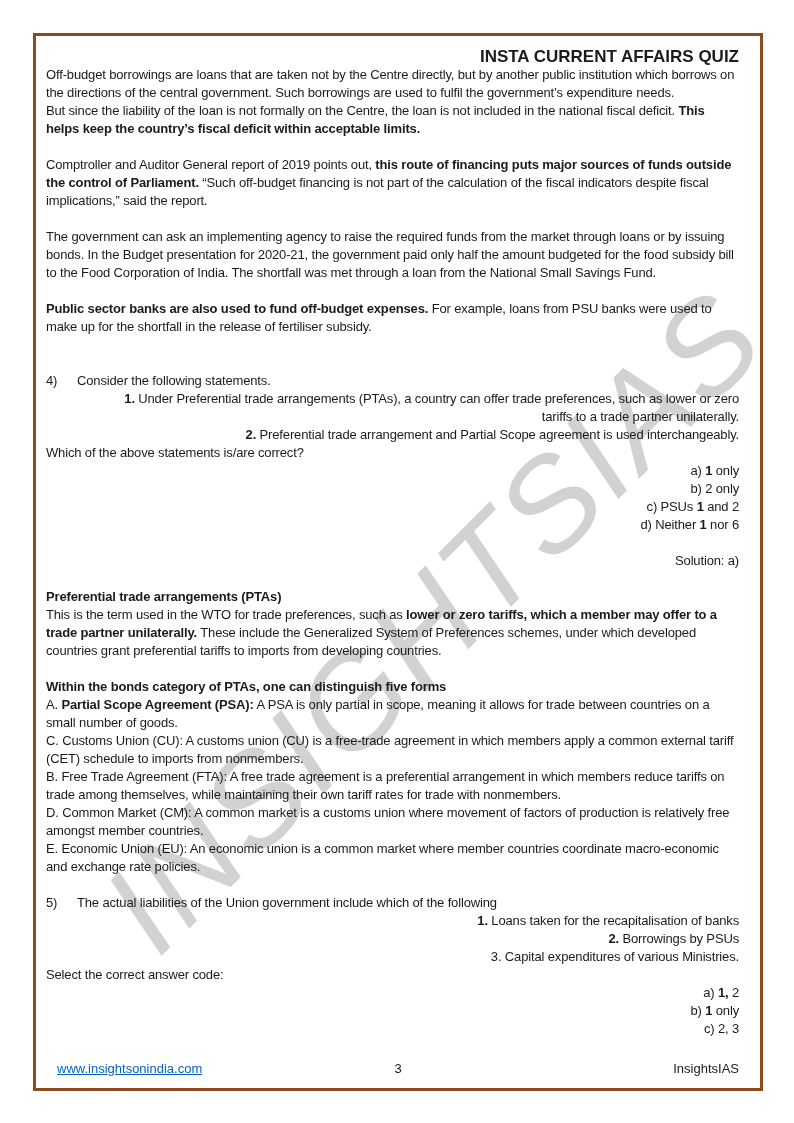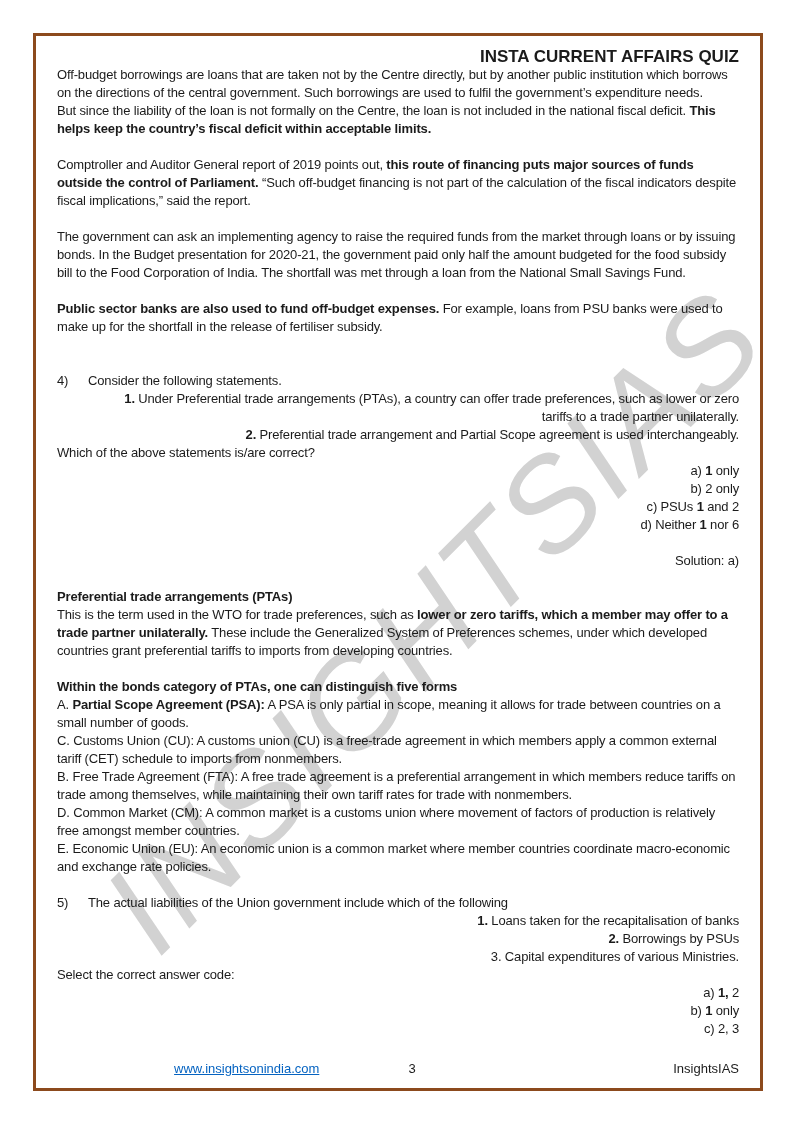--- a/index.html
+++ b/index.html
@@ -20,33 +20,33 @@
     font-size:130px;font-style:italic;font-weight:400;
     letter-spacing:4px;white-space:nowrap;
     color:var(--watermark-color,#d2d2d2);
     user-select:none;pointer-events:none;
   }
   .header{
     position:absolute;top:12px;left:21px;right:21px;z-index:2;
     text-align:right;font-weight:bold;font-size:17px;line-height:18px;
   }
   .doc{
-    position:absolute;top:30px;left:21px;right:21px;z-index:2;
+    position:absolute;top:30px;left:10px;right:21px;z-index:2;
     font-size:13px;line-height:18px;letter-spacing:-0.15px;
   }
   .line{min-height:18px;line-height:18px;}
   .line.fi{text-indent:50px;text-align:right;}
   .blank{height:18px;}
   .b{font-weight:bold;}
   .qnum{display:inline-block;width:31px;text-indent:0;}
   .footer{
     position:absolute;bottom:11px;left:21px;right:21px;z-index:2;
     display:flex;align-items:center;font-size:13px;line-height:17px;
   }
-  .footer .fleft{flex:1;text-align:center;margin-left:28px;}
+  .footer .fleft{flex:1;text-align:left;}
   .footer .fcenter{flex:0 0 auto;text-align:center;}
   .footer .fright{flex:1;text-align:right;}
   a.flink{color:var(--link-color,#0563C1);text-decoration:underline;cursor:pointer;}
 </style>
 </head>
 <body>
 
 <div class="page">
   <div class="page-border">
     <div class="watermark">INSIGHTSIAS</div>

